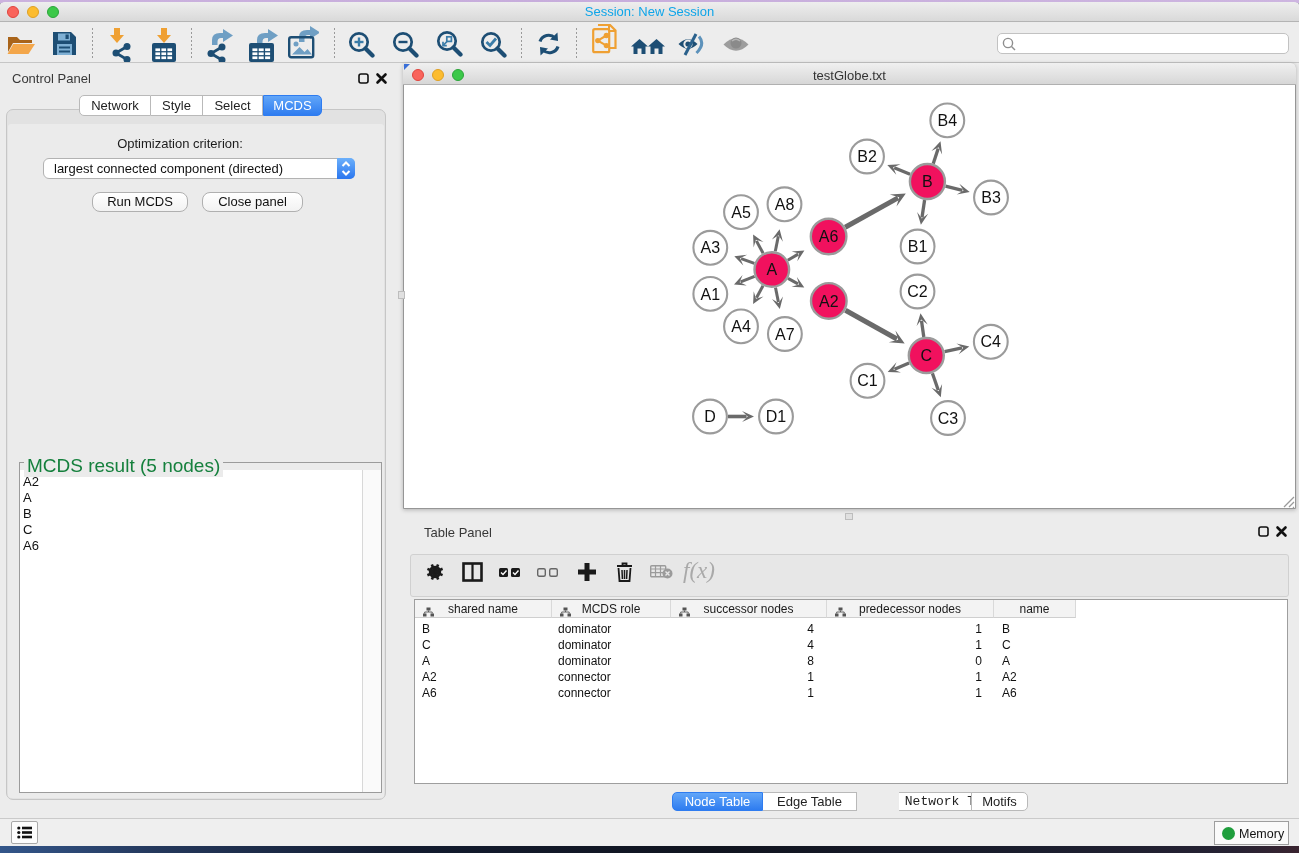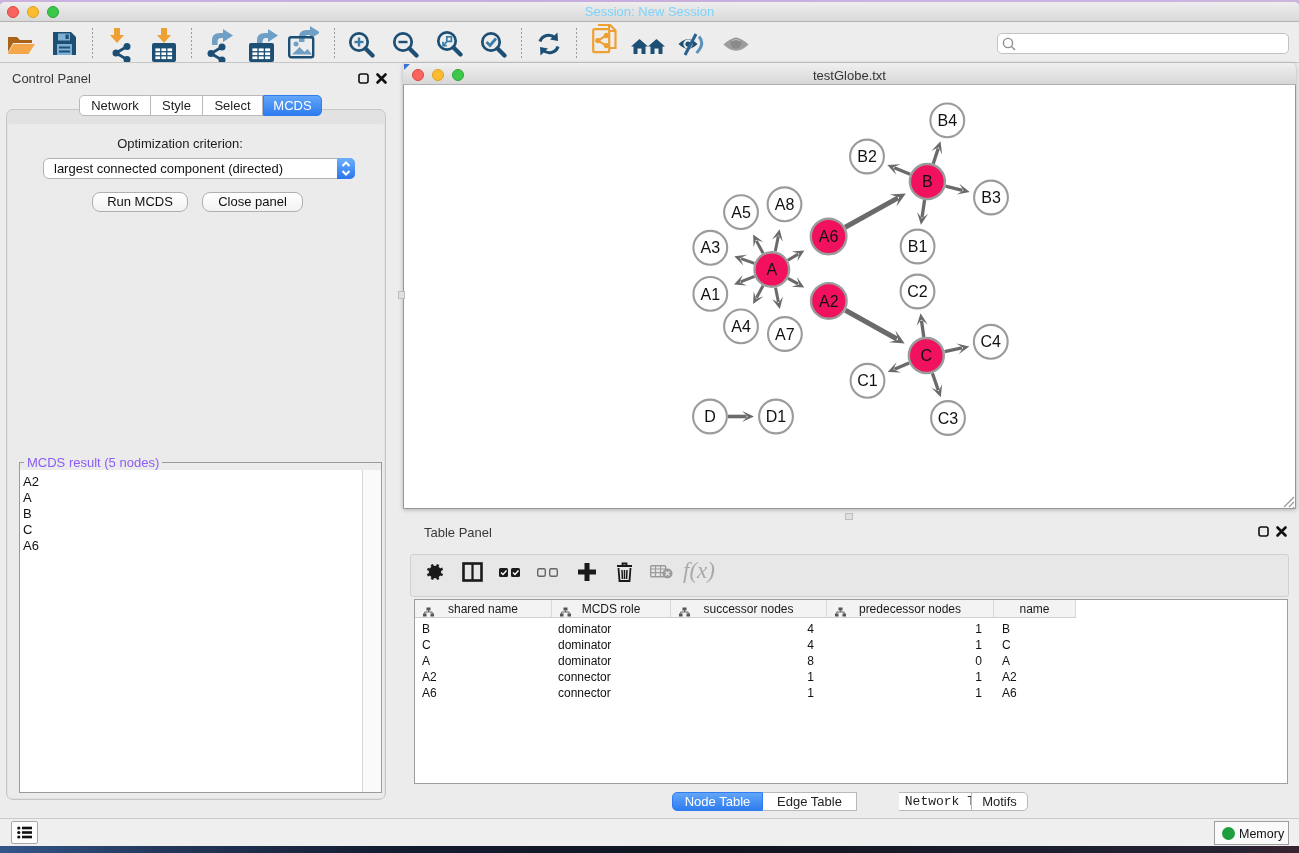--- a/index.html
+++ b/index.html
@@ -2,38 +2,38 @@
 <html><head><meta charset="utf-8"><style>
 *{margin:0;padding:0;box-sizing:border-box;}
 html,body{width:1299px;height:853px;overflow:hidden;font-family:"Liberation Sans",sans-serif;}
 body{position:relative;background:#1a2236;}
 .abs{position:absolute;}
 #app{position:absolute;left:0;top:0;width:1299px;height:846px;background:#ececec;border-radius:5px 5px 6px 6px;overflow:hidden;border-bottom:1px solid #fafafa;}
 #deskTop{position:absolute;left:0;top:0;width:1299px;height:3px;background:linear-gradient(90deg,#cbb2de,#c7addc 40%,#cdb5e0);}
 #deskBot{position:absolute;left:0;top:845px;width:1299px;height:8px;background:linear-gradient(90deg,#33568a 0%,#24385c 12%,#131c30 30%,#10141f 55%,#1b1e2e 80%,#262233 95%,#3a2430 100%);}
 #titlebar{position:absolute;left:0;top:2px;width:1299px;height:20px;background:linear-gradient(#eeeeee,#d9d9d9);border-bottom:1px solid #b4b4b4;border-radius:5px 5px 0 0;}
 .tl{position:absolute;width:12px;height:12px;border-radius:50%;top:4px;}
-#title{position:absolute;left:0;top:4px;width:1299px;text-align:center;font-size:13px;color:#7dd3fc;}
+#title{position:absolute;left:0;top:4px;width:1299px;text-align:center;font-size:13px;color:#0ea5e9;}
 #toolbar{position:absolute;left:0;top:23px;width:1299px;height:40px;background:#ededed;border-bottom:1px solid #c6c6c6;}
 .sep{position:absolute;top:5px;height:30px;width:1px;background-image:linear-gradient(#9a9a9a 40%,rgba(0,0,0,0) 0%);background-size:1px 4px;}
 .ticon{position:absolute;top:3px;}
 #search{position:absolute;left:997px;top:10px;width:292px;height:21px;background:#fff;border:1px solid #c2c2c2;border-radius:5px;}
 #statusbar{position:absolute;left:0;top:818px;width:1299px;height:28px;background:#efefef;border-top:1px solid #cacaca;}
 
 #cp-title{position:absolute;left:12px;top:71px;font-size:13px;color:#383838;}
 .tab{position:absolute;top:95px;height:21px;background:#fff;border:1px solid #b9b9b9;font-size:13px;color:#222;text-align:center;line-height:19px;}
 .tabsel{background:linear-gradient(#62a6f8,#2e7cf0);color:#fff;border-color:#2e7cf0;}
 #cp-panel{position:absolute;left:6px;top:109px;width:380px;height:691px;background:#e2e2e2;border:1px solid #c6c6c6;border-radius:7px;}
 #cp-inner{position:absolute;left:8px;top:124px;width:376px;height:674px;background:#ebebeb;border-radius:3px;}
 #optlabel{position:absolute;left:6px;top:136px;width:348px;text-align:center;font-size:13px;color:#1c1c1c;}
 #dropdown{position:absolute;left:43px;top:158px;width:312px;height:21px;background:#fff;border:1px solid #b2b2b2;border-radius:6px;font-size:13px;color:#111;line-height:19px;padding-left:10px;}
 #ddbtn{position:absolute;left:337px;top:158px;width:18px;height:21px;border-radius:0 5px 5px 0;background:linear-gradient(#6cb0fb,#2a76ef);}
 .btn{position:absolute;height:20px;background:linear-gradient(#ffffff,#f2f2f2);border:1px solid #b0b0b0;border-radius:8px;font-size:13px;color:#111;text-align:center;line-height:18px;}
 #grpbox{position:absolute;left:19px;top:462px;width:363px;height:331px;border:1px solid #9b9b9b;}
-#grplabel{position:absolute;left:24px;top:455px;font-size:13px;color:#8b5cf6;background:#ebebeb;padding:0 3px;}
+#grplabel{position:absolute;left:24px;top:455px;font-size:19px;color:#15803d;background:#ebebeb;padding:0 3px;}
 #mlist{position:absolute;left:20px;top:470px;width:342px;height:322px;background:#fff;font-size:13px;color:#111;padding-top:4px;}
 #mscroll{position:absolute;left:362px;top:470px;width:19px;height:322px;background:#fafafa;border-left:1px solid #d8d8d8;}
 .li{padding-left:3px;height:16px;line-height:16px;}
 
 #netwin{position:absolute;left:403px;top:63px;width:893px;height:446px;background:#fff;border:1px solid #969696;border-radius:5px 5px 0 0;box-shadow:0 1px 4px rgba(0,0,0,.25);}
 #nw-title{position:absolute;left:403px;top:63px;width:893px;height:22px;background:linear-gradient(#f0f0f0,#d7d7d7);border-bottom:1px solid #b0b0b0;border-radius:5px 5px 0 0;}
 #nw-text{position:absolute;left:403px;top:68px;width:893px;text-align:center;font-size:13px;color:#333;}
 
 #tp-title{position:absolute;left:424px;top:525px;font-size:13px;color:#383838;}
 #tp-toolbar{position:absolute;left:410px;top:554px;width:879px;height:43px;background:#e7e7e7;border:1px solid #d0d0d0;border-radius:3px;}

